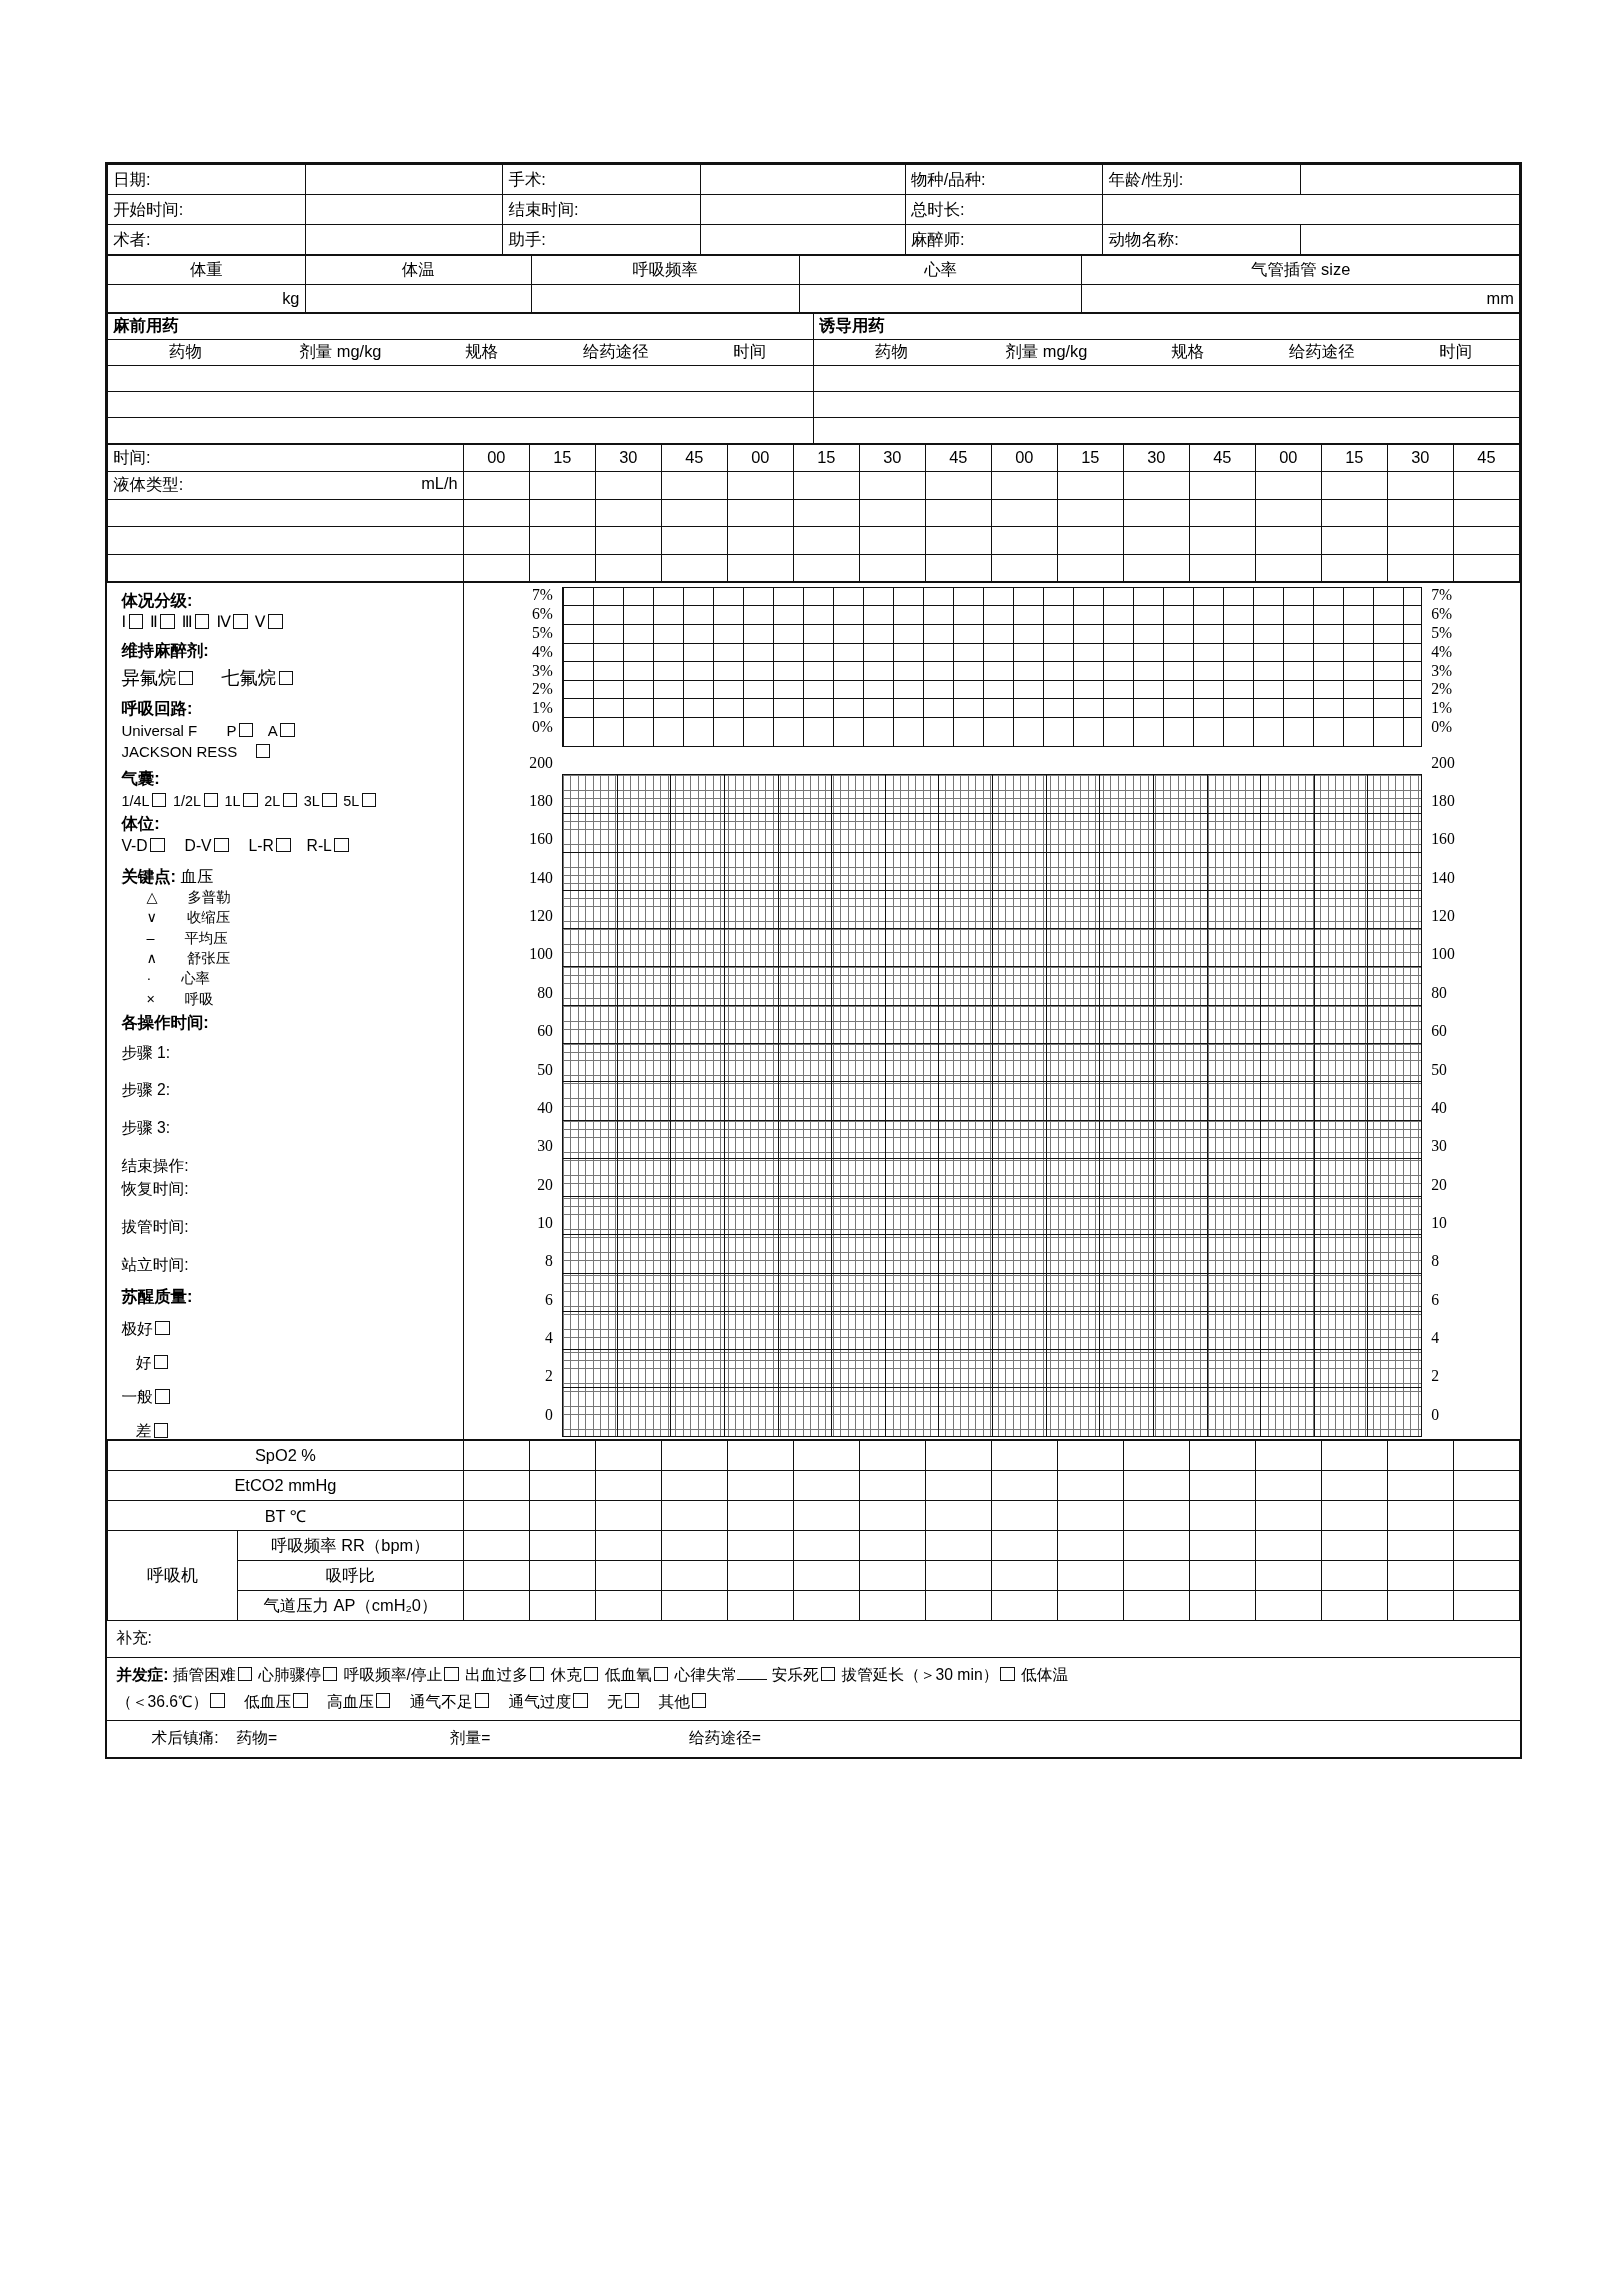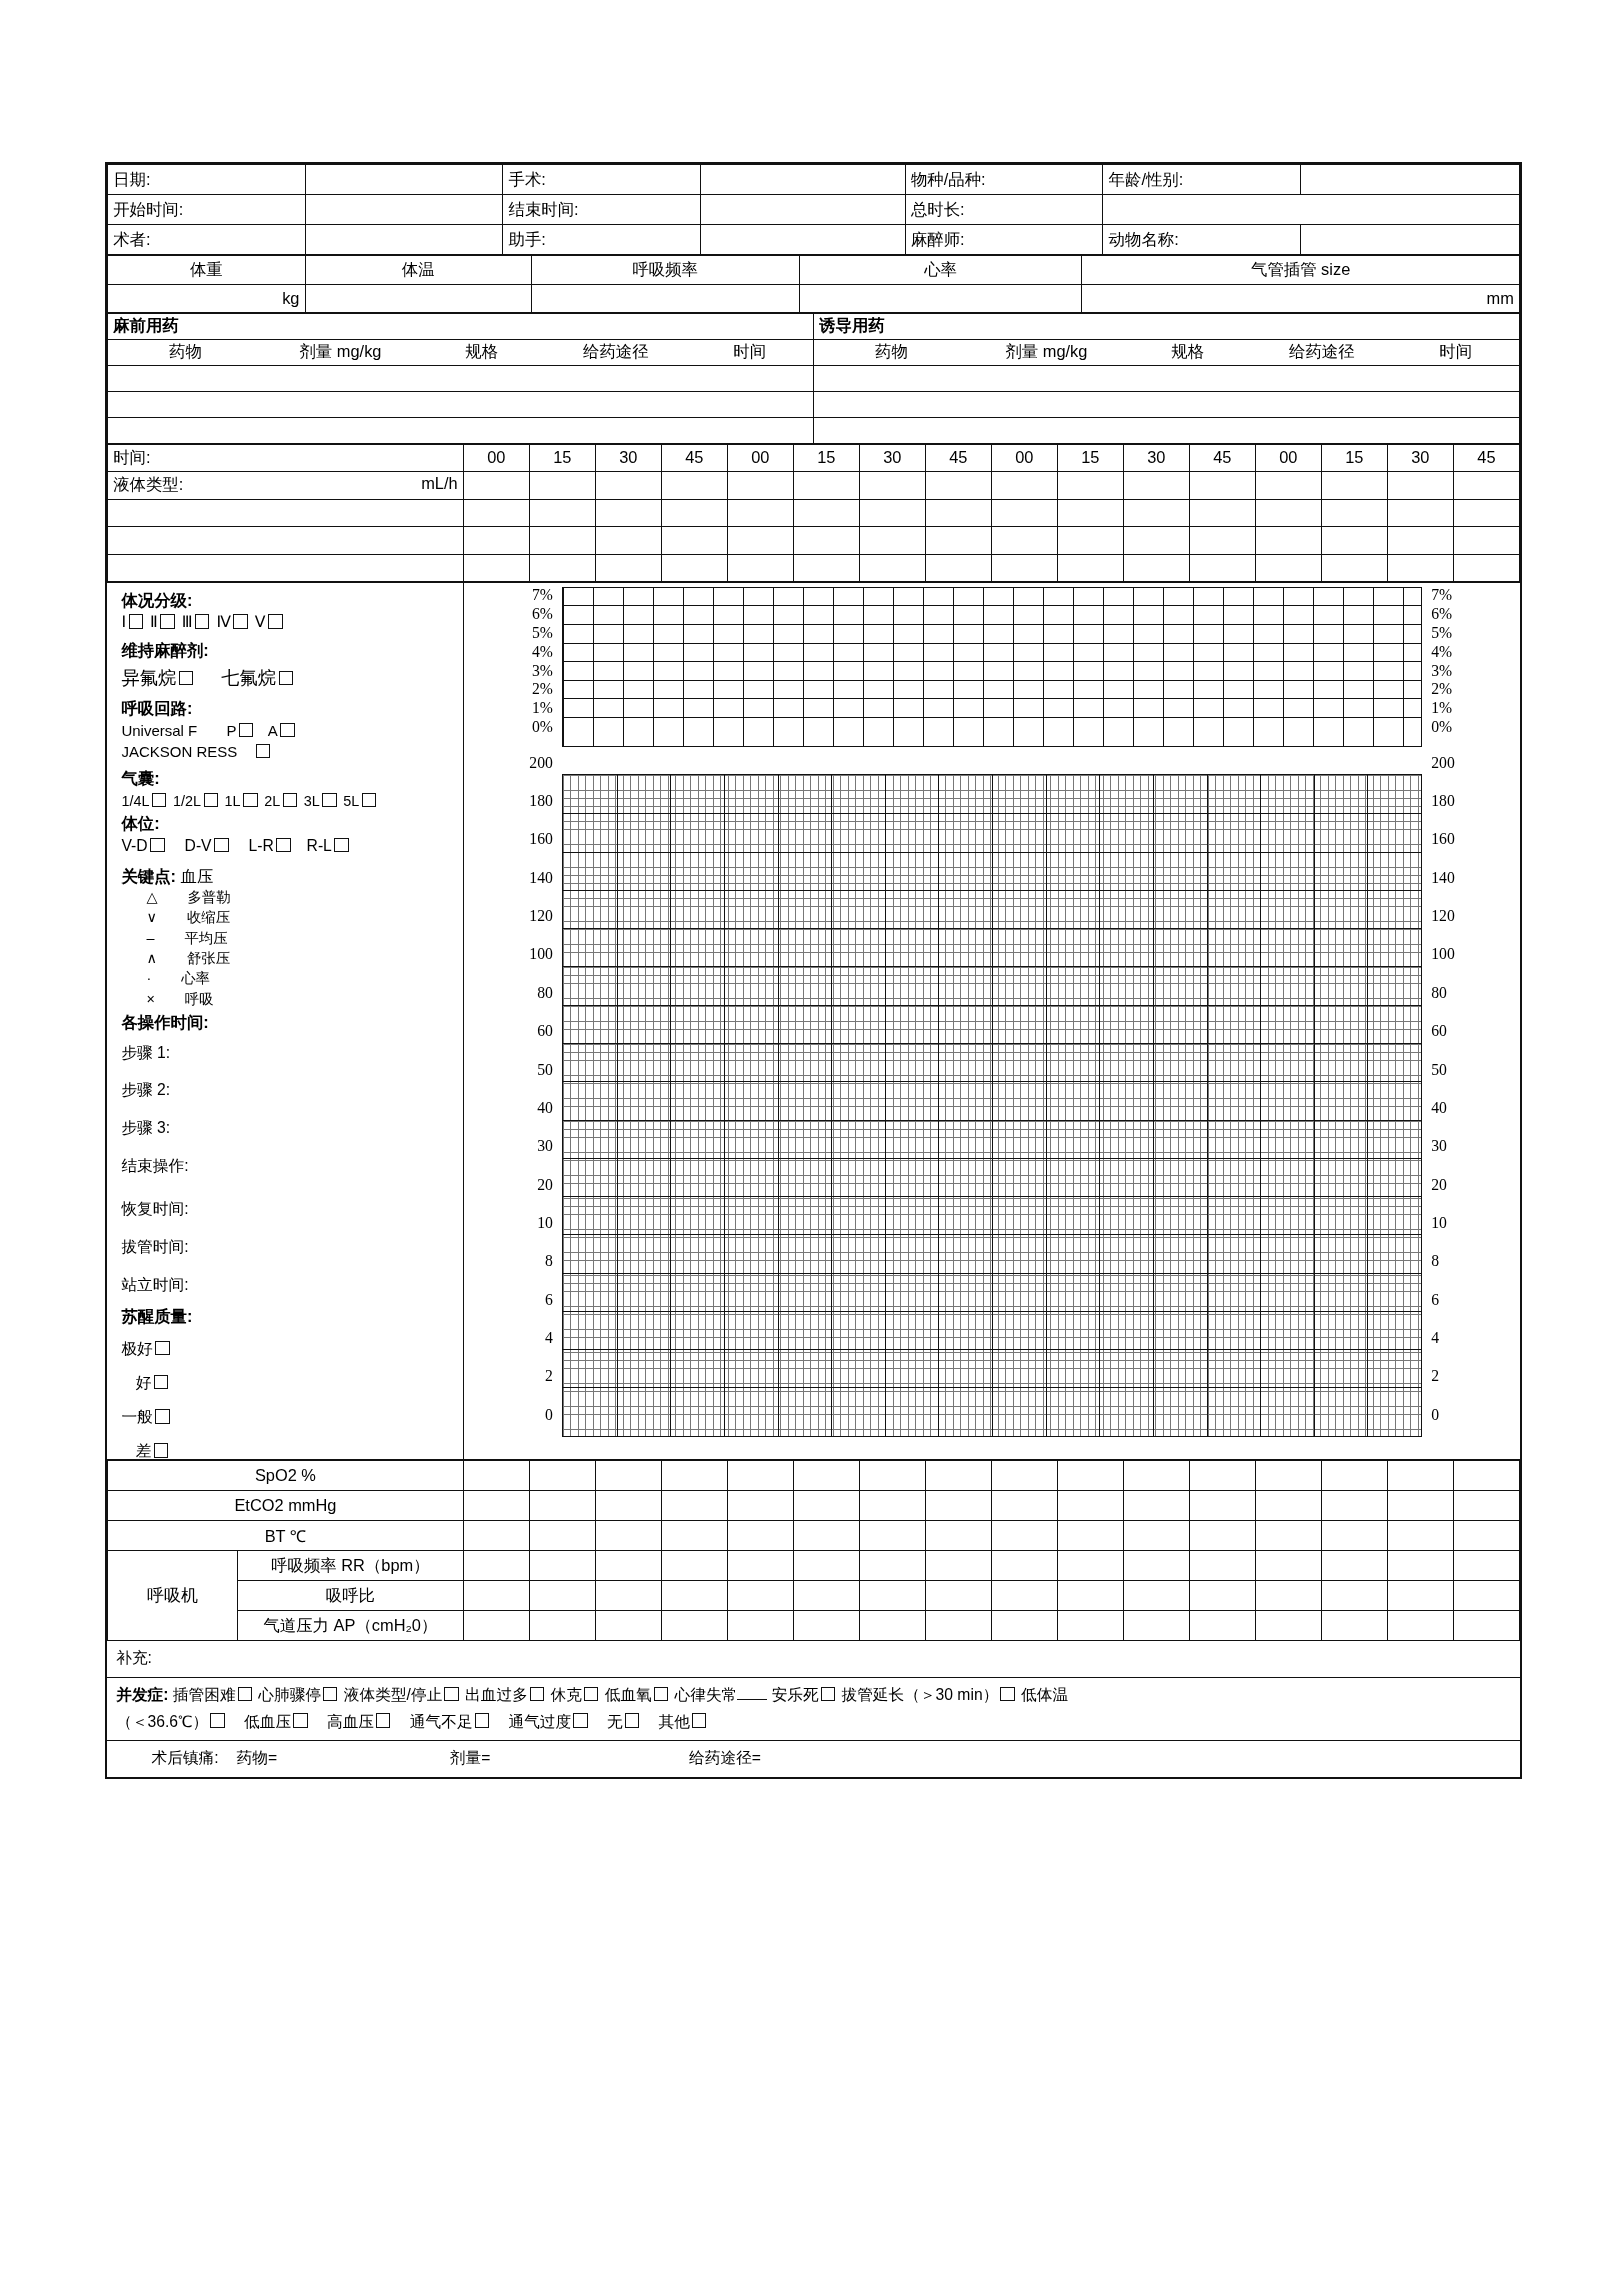--- a/index.html
+++ b/index.html
@@ -500,21 +500,21 @@
           <span class="serif">×</span>
           <span style="display:inline-block;width:22px"></span>
           <span>呼吸</span>
         </div>
 
         <div class="hd" style="margin-top:7.9px">各操作时间:</div>
         <div class="ln" style="margin-top:14.4px">步骤 1:</div>
         <div class="ln" style="margin-top:22px">步骤 2:</div>
         <div class="ln" style="margin-top:22px">步骤 3:</div>
         <div class="ln" style="margin-top:22px">结束操作:</div>
-        <div class="ln" style="margin-top:28px">恢复时间:</div>
+        <div class="ln" style="margin-top:8px">恢复时间:</div>
         <div class="ln" style="margin-top:22px">拔管时间:</div>
         <div class="ln" style="margin-top:22px">站立时间:</div>
 
         <div class="hd" style="margin-top:15px">苏醒质量:</div>
         <div class="ln" style="margin-top:17px">
           <span>极好</span><span class="cb"></span>
         </div>
         <div class="ln" style="margin-top:18.3px;margin-left:14.4px">
           <span>好</span><span class="cb"></span>
         </div>
@@ -793,21 +793,21 @@
       <div class="row">
         <span>补充:</span>
       </div>
     </div>
     <div style="border-top:1px solid #111"></div>
     <div class="footer">
       <div class="row">
         <span class="b">并发症:</span>
         <span>插管困难</span><span class="sq"></span>
         <span>心肺骤停</span><span class="sq"></span>
-        <span>液体类型/停止</span><span class="sq"></span>
+        <span>呼吸频率/停止</span><span class="sq"></span>
         <span>出血过多</span><span class="sq"></span>
         <span>休克</span><span class="sq"></span>
         <span>低血氧</span><span class="sq"></span>
         <span>心律失常</span><span class="ul"></span>
         <span>安乐死</span><span class="sq"></span>
         <span>拔管延长（＞30 min）</span><span class="sq"></span>
         <span>低体温</span>
       </div>
       <div class="row">
         <span>（＜36.6℃）</span><span class="sq"></span>

